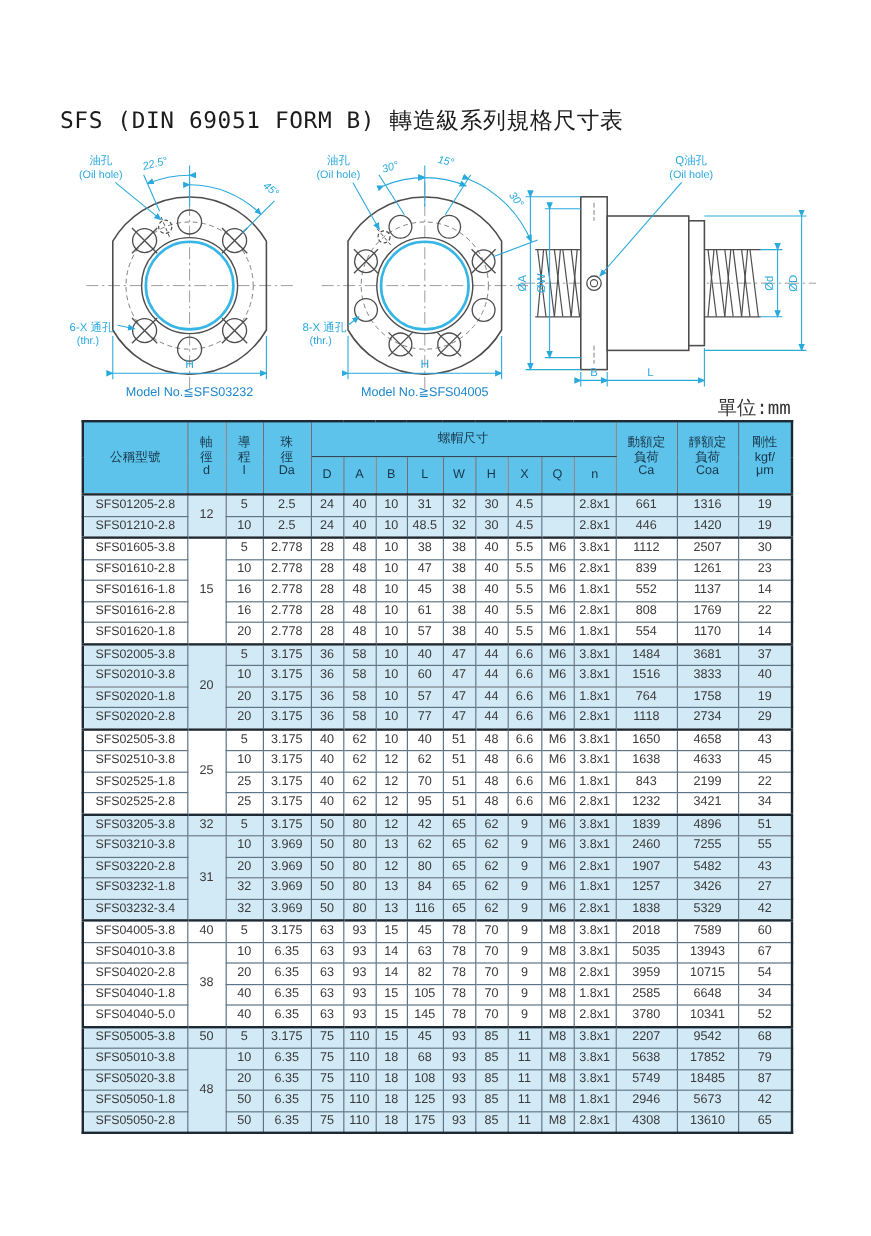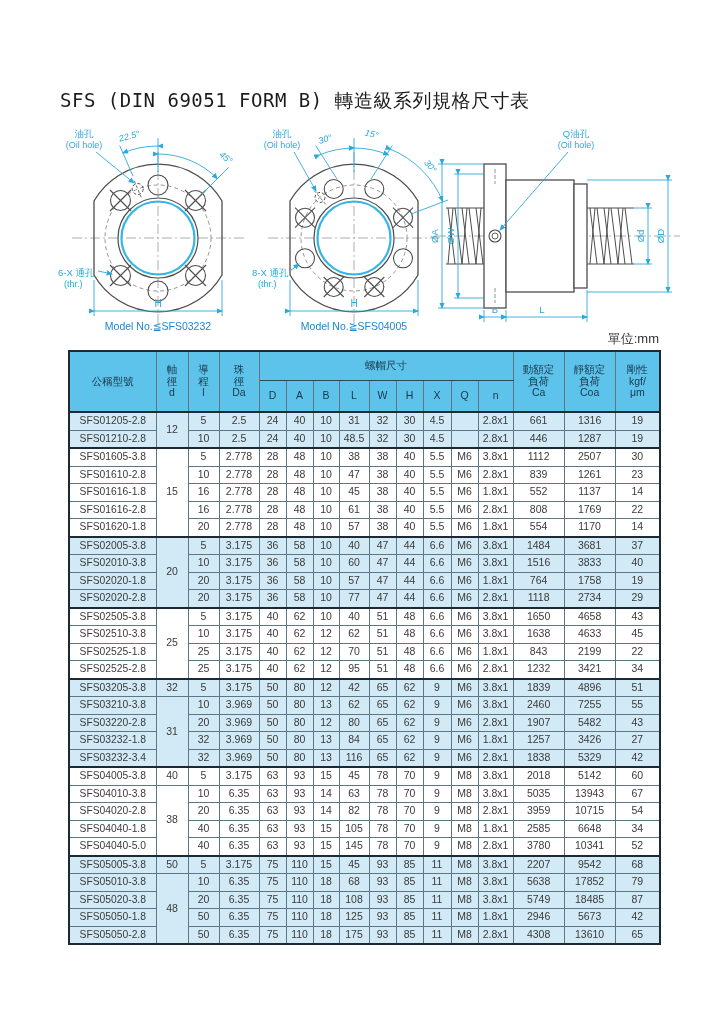--- a/index.html
+++ b/index.html
@@ -1,30 +1,30 @@
 <!DOCTYPE html>
 <html><head>
 <meta charset="utf-8">
 <style>
   html,body{margin:0;padding:0;}
   body{
     width:726px;height:1030px;background:#ffffff;position:relative;
     font-family:"Liberation Sans",sans-serif;overflow:hidden;
   }
   .page-title{
-    position:absolute;left:60px;top:88px;font-size:19px;color:#1c1c1c;
+    position:absolute;left:50px;top:88px;font-size:19px;color:#1c1c1c;
     font-family:"DejaVu Sans Mono",monospace;letter-spacing:0.5px;white-space:nowrap;
   }
   .diagram{position:absolute;top:124px;}
   #dia1{left:56px;}
   #dia2{left:252px;}
   #dia3{left:424px;}
   .unit-label{
-    position:absolute;right:67px;top:330px;font-size:13px;color:#333;
-    font-family:Liberation Sans, sans-serif;
+    position:absolute;right:67px;top:330px;font-size:16px;color:#333;
+    font-family:Liberation Mono, monospace;
   }
   table.spec{
     position:absolute;left:68px;top:350px;width:591px;
     border-collapse:collapse;table-layout:fixed;
     font-size:10.5px;color:#3a3a3a;
     border:2px solid #1d2a33;
   }
   table.spec th, table.spec td{
     border:1px solid #5e7585;text-align:center;vertical-align:middle;
     padding:0;height:16.5px;line-height:1.12;overflow:hidden;
@@ -333,21 +333,21 @@
         <td>24</td>
         <td>40</td>
         <td>10</td>
         <td>48.5</td>
         <td>32</td>
         <td>30</td>
         <td>4.5</td>
         <td></td>
         <td>2.8x1</td>
         <td>446</td>
-        <td>1287</td>
+        <td>1420</td>
         <td>19</td>
       </tr>
       <tr class="sep">
         <td class="model">SFS01605-3.8</td>
         <td rowspan="5">15</td>
         <td>5</td>
         <td>2.778</td>
         <td>28</td>
         <td>48</td>
         <td>10</td>
@@ -662,21 +662,21 @@
         <td>63</td>
         <td>93</td>
         <td>15</td>
         <td>45</td>
         <td>78</td>
         <td>70</td>
         <td>9</td>
         <td>M8</td>
         <td>3.8x1</td>
         <td>2018</td>
-        <td>5142</td>
+        <td>7589</td>
         <td>60</td>
       </tr>
       <tr class="">
         <td class="model">SFS04010-3.8</td>
         <td rowspan="4">38</td>
         <td>10</td>
         <td>6.35</td>
         <td>63</td>
         <td>93</td>
         <td>14</td>

